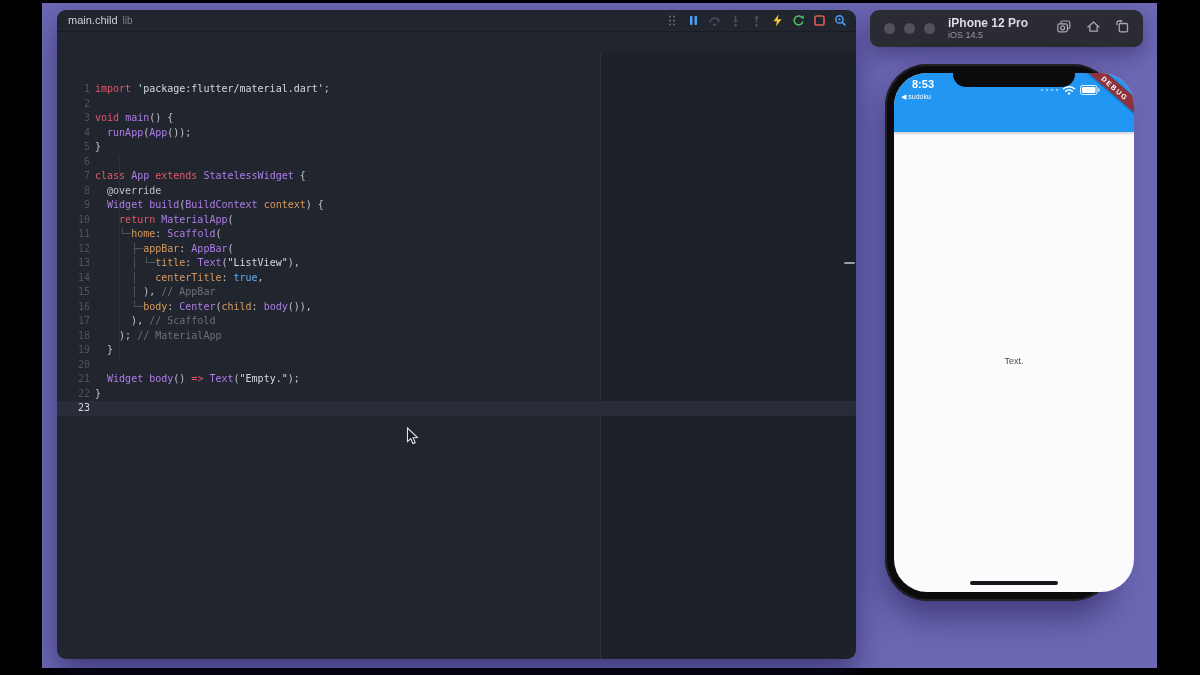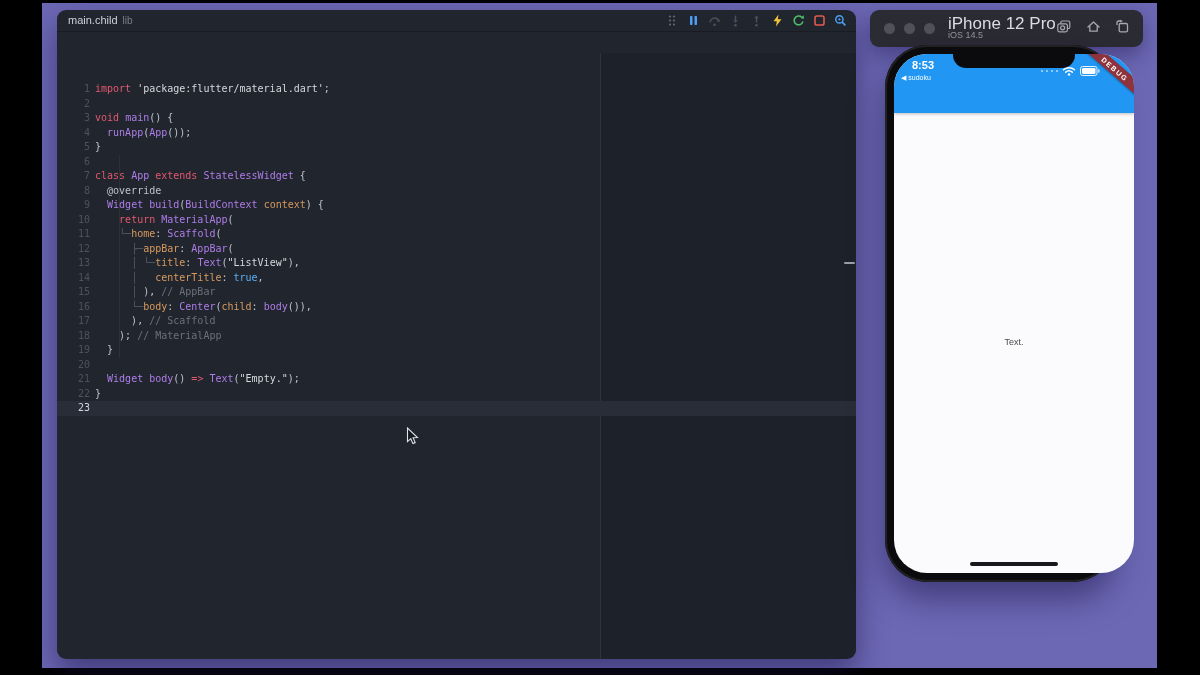--- a/index.html
+++ b/index.html
@@ -32,26 +32,26 @@
   .line-num.active{color:#d2d6de}
   .line-code{margin-left:5px}
   .scrollmark{position:absolute;right:1px;top:252px;width:11px;height:2px;background:#989fab;border-radius:1px}
 
   
   .simbar{position:absolute;left:870px;top:10px;width:273px;height:37px;background:#2b2b33;
           border-radius:9px;display:flex;align-items:center;box-shadow:0 8px 20px rgba(22,16,66,.4)}
   .simdots{display:flex;gap:9px;margin-left:14px}
   .simdot{width:11px;height:11px;border-radius:50%;background:#51515a}
   .siminfo{margin-left:13px}
-  .simdev{font-size:17px;font-weight:normal;color:#dcdce2;line-height:13px}
+  .simdev{font-size:12px;font-weight:bold;color:#dcdce2;line-height:13px}
   .simos{font-size:9px;color:#96969e;line-height:10px}
   .simicons{margin-left:auto;margin-right:13px;display:flex;gap:14px;align-items:center}
 
   
-  .phone{position:absolute;left:885px;top:45px;width:230px;height:537px;background:#0b0b0d;
+  .phone{position:absolute;left:885px;top:64px;width:230px;height:537px;background:#0b0b0d;
          border-radius:42px;box-shadow:0 16px 32px rgba(22,16,66,.5),inset 0 0 0 2px #212124}
   .pbtn-r{position:absolute;right:-2px;top:89px;width:3px;height:52px;background:#323238;border-radius:2px}
   .pscreen{position:absolute;left:9px;top:9px;width:240px;height:519px;background:#fbfbfd;
            border-radius:33px;overflow:hidden}
   .pblue{position:absolute;left:0;top:0;right:0;height:59px;background:#2196f3;
          box-shadow:0 1px 3px rgba(0,0,0,.25)}
   .notch{position:absolute;left:50%;transform:translateX(-50%);top:0;width:122px;height:14px;
          background:#0b0b0d;border-radius:0 0 13px 13px}
   .ptime{position:absolute;left:18px;top:5px;font-size:11px;font-weight:bold;color:#fff}
   .pback{position:absolute;left:7px;top:20px;font-size:7px;color:#fff}

